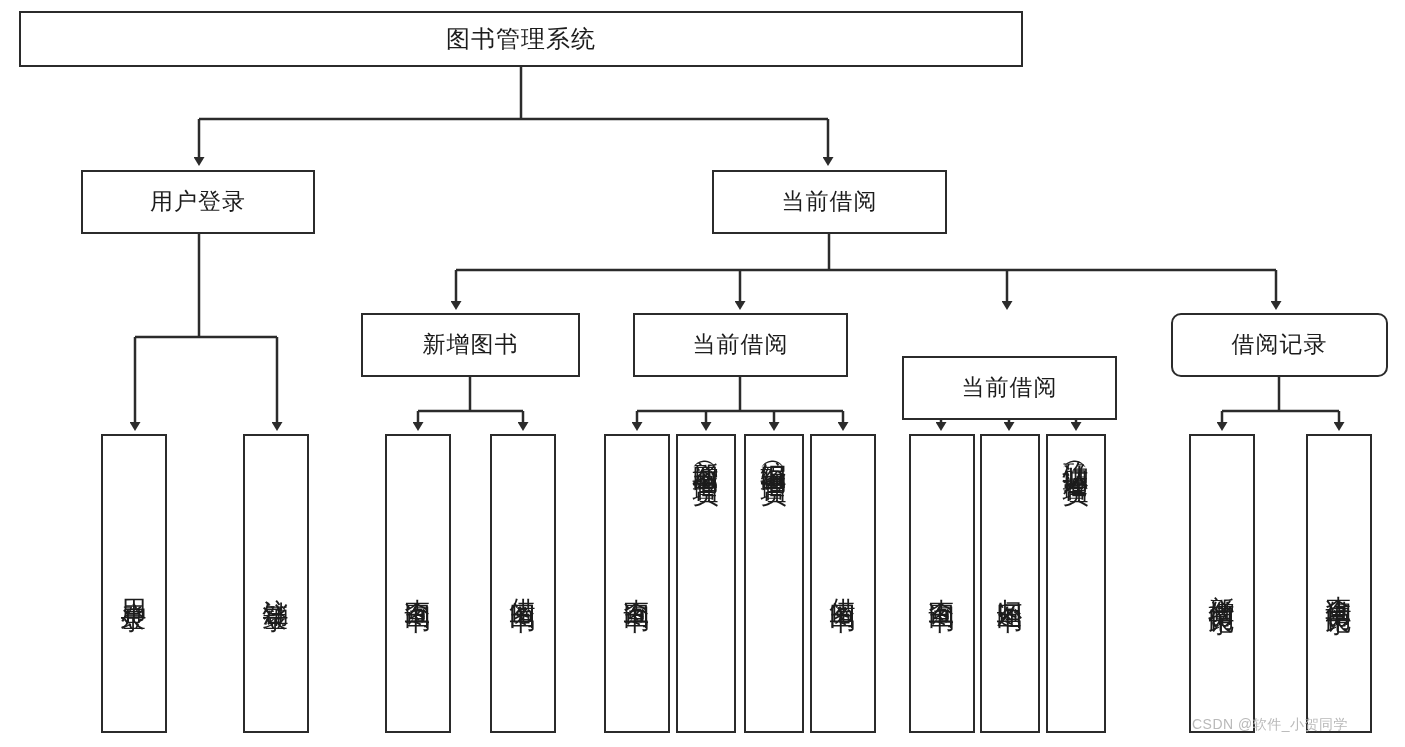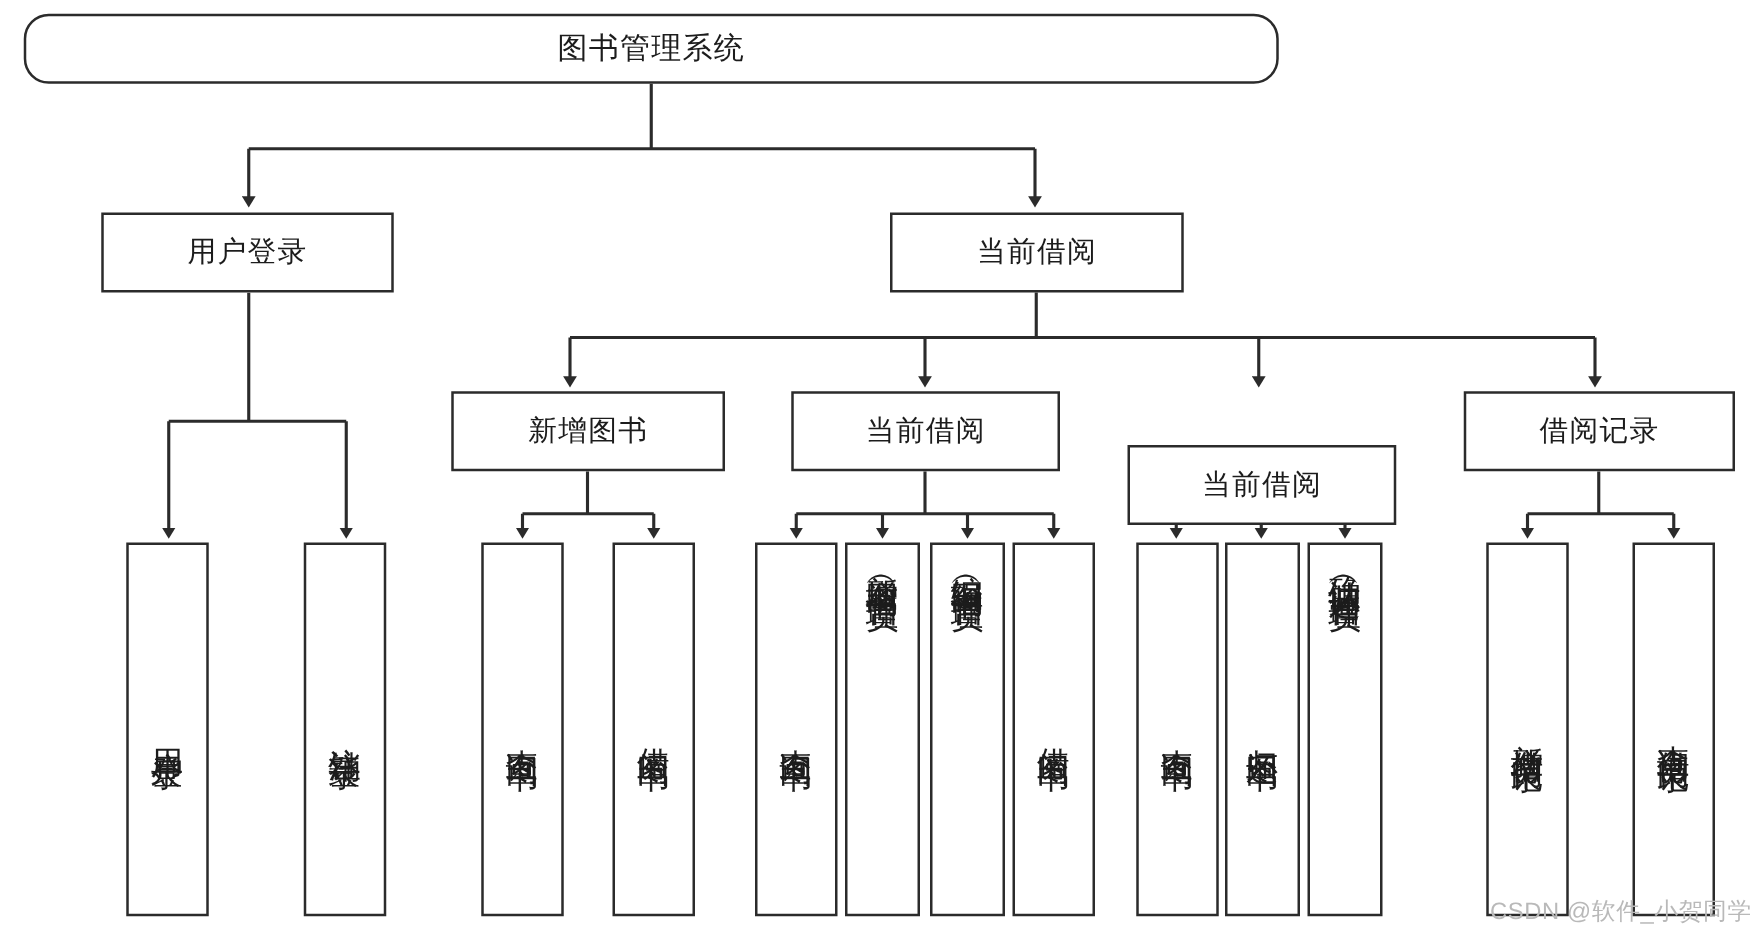--- a/index.html
+++ b/index.html
@@ -66,21 +66,21 @@
     letter-spacing: 3px;
     white-space: nowrap;
   }
   .node.leaf.centered {
     align-items: center;
     padding-top: 0;
   }
   .watermark {
     position: absolute;
     color: #b9b9b9;
-    font-size: 19px;
+    font-size: 14px;
     white-space: nowrap;
     z-index: 3;
     letter-spacing: 0.5px;
   }
 </style>
 </head>
 <body>
 
 <div id="canvas">
 
@@ -127,41 +127,41 @@
       <path d="M1009,411 L1009,423" marker-end="url(#arrow)"></path>
       <path d="M1076,411 L1076,423" marker-end="url(#arrow)"></path>
 
       <path d="M1279,377 L1279,411"></path>
       <path d="M1222,411 L1339,411"></path>
       <path d="M1222,411 L1222,423" marker-end="url(#arrow)"></path>
       <path d="M1339,411 L1339,423" marker-end="url(#arrow)"></path>
     </g>
   </svg>
 
-  <div class="node root horiz" style="left:19px; top:11px; width:1004px; height:56px;border-radius:20px;">
+  <div class="node root horiz" style="left:19px; top:11px; width:1004px; height:56px;">
     <span class="label">图书管理系统</span>
   </div>
 
   <div class="node horiz" style="left:81px; top:170px; width:234px; height:64px;">
     <span class="label">用户登录</span>
   </div>
   <div class="node horiz" style="left:712px; top:170px; width:235px; height:64px;">
     <span class="label">当前借阅</span>
   </div>
 
   <div class="node horiz" style="left:361px; top:313px; width:219px; height:64px;">
     <span class="label">新增图书</span>
   </div>
   <div class="node horiz" style="left:633px; top:313px; width:215px; height:64px;">
     <span class="label">当前借阅</span>
   </div>
   <div class="node horiz" style="left:902px; top:321px; width:215px; height:64px;margin-top:35px;">
     <span class="label">当前借阅</span>
   </div>
-  <div class="node horiz" style="left:1171px; top:313px; width:217px; height:64px;">
+  <div class="node horiz" style="left:1171px; top:313px; width:217px; height:64px;border-radius:10px;">
     <span class="label">借阅记录</span>
   </div>
 
   <div class="node leaf centered" style="left:101px; top:434px; width:66px; height:299px;">
     <span class="label">用户登录</span>
   </div>
   <div class="node leaf centered" style="left:243px; top:434px; width:66px; height:299px;">
     <span class="label">注销登录</span>
   </div>
 

